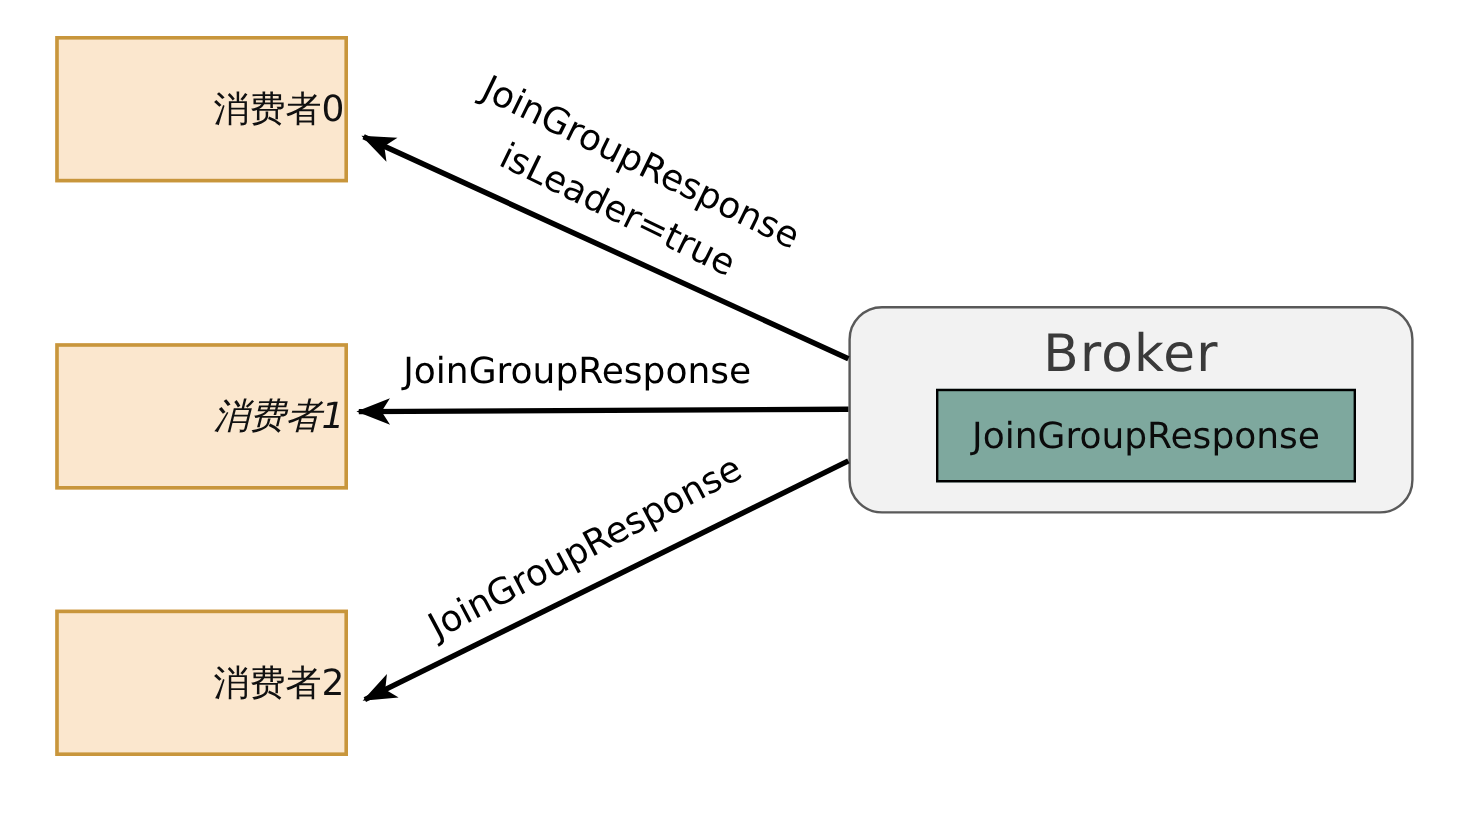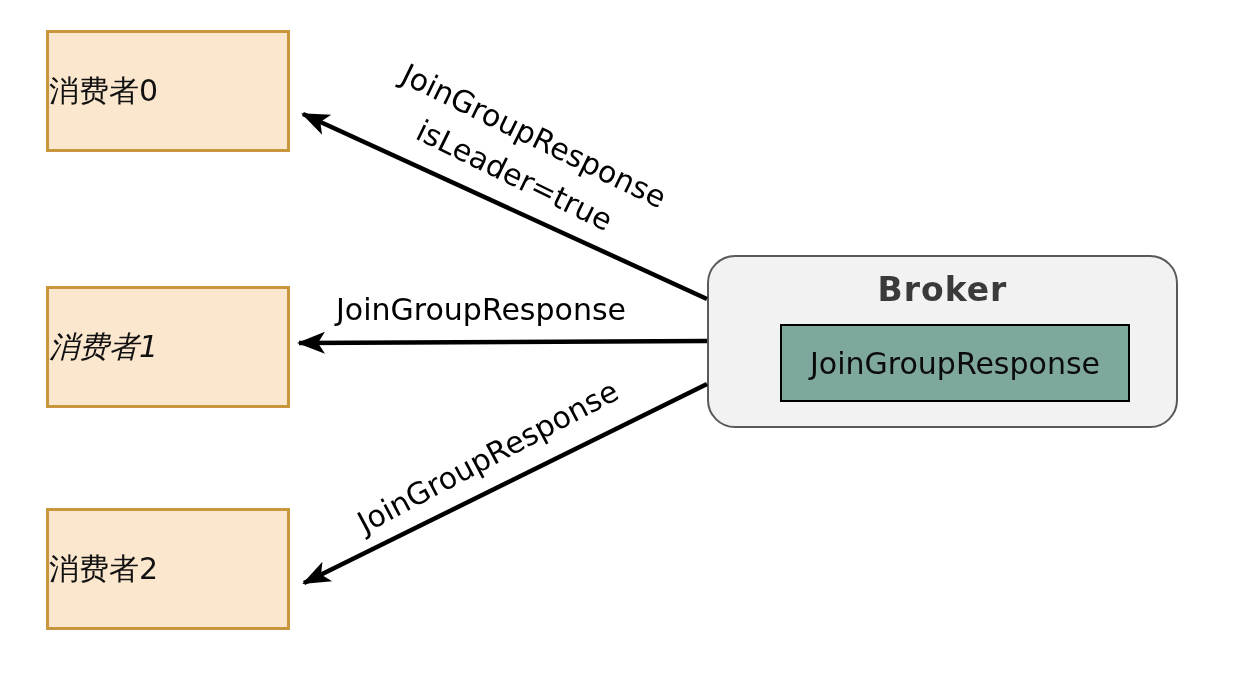--- a/index.html
+++ b/index.html
@@ -18,21 +18,21 @@
   .consumer-box {
     position: absolute;
     left: 46px;
     width: 244px;
     height: 122px;
     background: #fbe7ce;
     border: 3px solid #c8963c;
     box-sizing: border-box;
     display: flex;
     align-items: center;
-    justify-content: flex-start;
+    justify-content: flex-end;
     font-size: 30px;
     color: #111111;
   }
   .consumer-0 { top: 30px; }
   .consumer-1 { top: 286px; font-style: italic; }
   .consumer-2 { top: 508px; }
 
   .broker-box {
     position: absolute;
     left: 707px;
@@ -43,24 +43,23 @@
     border: 2.5px solid #595959;
     border-radius: 28px;
     box-sizing: border-box;
   }
   .broker-title {
     position: absolute;
     top: 13px;
     left: 0;
     width: 100%;
     text-align: center;
-    font-size: 33px;
+    font-size: 43px;
     color: #3a3a3a;
     letter-spacing: 1px;
-    font-weight: bold;
   }
   .coordinator-box {
     position: absolute;
     left: 71px;
     top: 67px;
     width: 350px;
     height: 78px;
     background: #7ea89e;
     border: 2.5px solid #000000;
     box-sizing: border-box;

